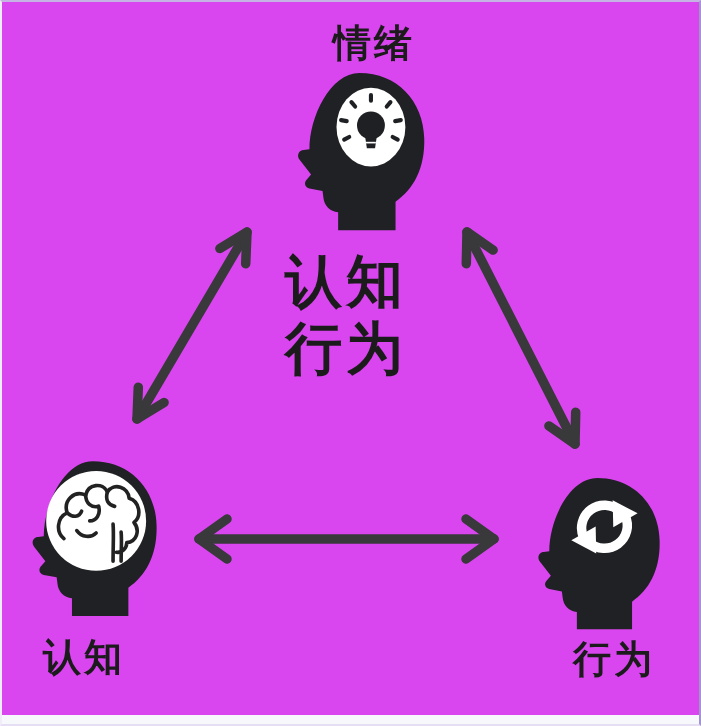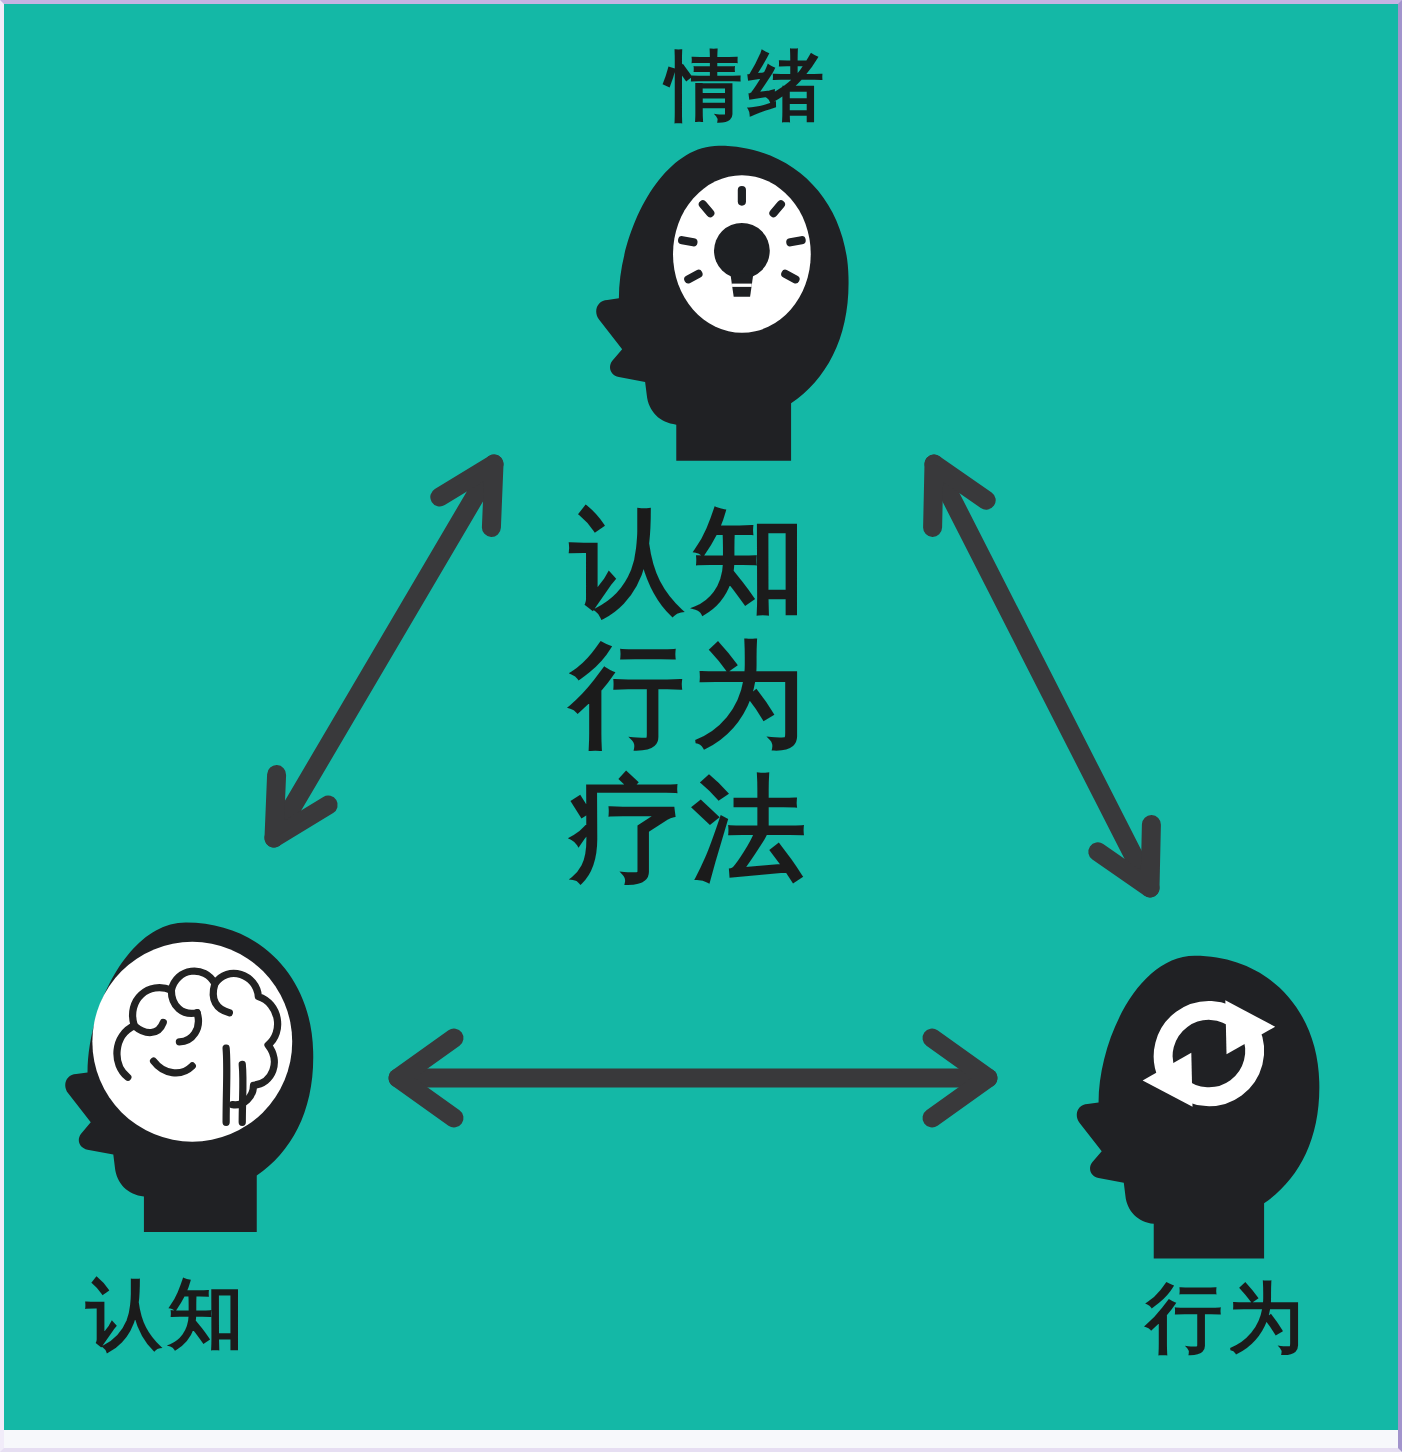--- a/index.html
+++ b/index.html
@@ -1,19 +1,19 @@
 <!DOCTYPE html>
 <html><head>
 <meta charset="utf-8">
 <style>
   html,body{margin:0;padding:0;background:#fff;}
   .canvas{
     position:relative;
     width:701px;height:726px;
-    background:#14b8a6;
+    background:#d946ef;
     overflow:hidden;
     font-family:"DejaVu Sans","Liberation Sans",sans-serif;
     border-top:2px solid #c5b3e3;
     border-right:2px solid #a294cc;
     border-left:2px solid #f1ecf9;
     border-bottom:2px solid #e6def2;
     box-sizing:border-box;
   }
   .bottom-band{
     position:absolute;left:0;right:0;bottom:0;height:9px;
@@ -92,21 +92,20 @@
           <line x1="102" y1="40" x2="102" y2="33" transform="rotate(118 102 70)"></line>
           <line x1="102" y1="40" x2="102" y2="33" transform="rotate(-118 102 70)"></line>
         </g>
       </g>
     </svg>
   </div>
 
   <div class="center-title">
     <div>认知</div>
     <div>行为</div>
-    <div>疗法</div>
   </div>
 
   <svg class="arrow arrow-left" width="160" height="212" viewBox="0 0 160 212">
     <g stroke="#39393b" stroke-width="9.5" stroke-linecap="round" stroke-linejoin="round" fill="none">
       <line x1="35" y1="199" x2="145" y2="12"></line>
       <polyline points="143.7,43.7 145,12 117.9,28.5"></polyline>
       <polyline points="62.1,182.5 35,199 36.3,167.3"></polyline>
     </g>
   </svg>
 

